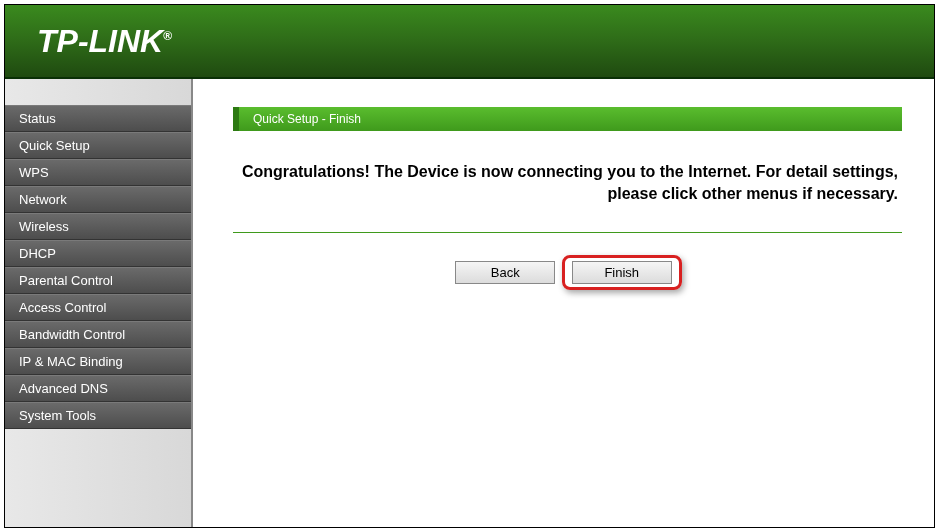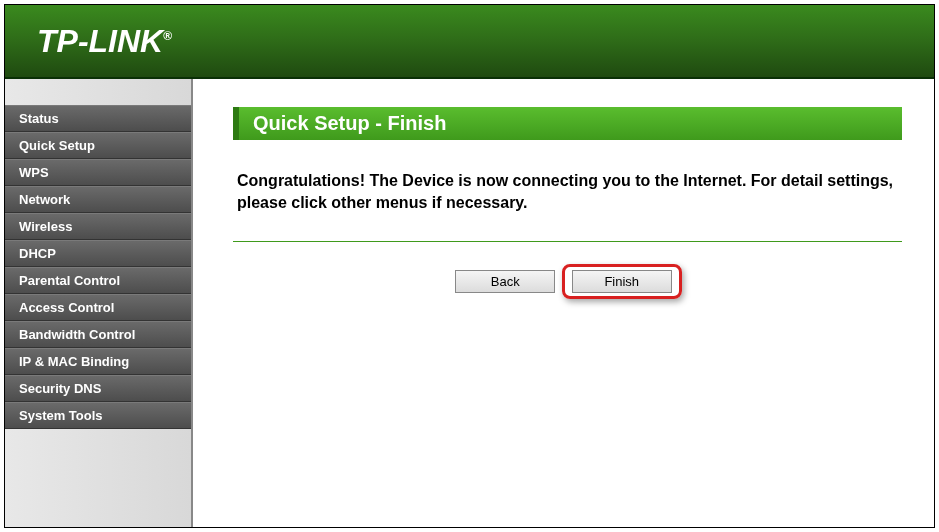--- a/index.html
+++ b/index.html
@@ -47,47 +47,48 @@
     .sidebar {
       width: 188px;
       background: linear-gradient(to right, #e8e8e8, #d8d8d8);
       border-right: 2px solid #888;
       padding-top: 26px;
     }
     .sidebar-item {
       background: linear-gradient(to bottom, #6a6a6a, #4d4d4d);
       color: #fff;
       font-size: 13px;
-      font-weight: bold;
+      font-weight: normal;
       padding: 5px 10px 5px 14px;
       border-bottom: 1px solid #333;
       border-top: 1px solid #7a7a7a;
       cursor: pointer;
       text-align: left;
     }
     .main {
       flex: 1;
       padding: 28px 32px 0 40px;
       background: #fff;
     }
     .title-bar {
       background: linear-gradient(to bottom, #5abd2e, #3f9a1c);
       color: #fff;
-      font-size: 20px;
-      font-weight: bold;
+      font-size: 12px;
+      font-weight: normal;
       padding: 5px 14px;
       border-left: 6px solid #2d7a12;
       margin-bottom: 24px;
     }
     .message {
       font-size: 16px;
       font-weight: bold;
       color: #000;
       line-height: 1.4;
       padding: 6px 4px 20px 4px;
+      text-align: right;
     }
     .divider {
       border: none;
       border-top: 1px solid #3f9a1c;
       margin: 6px 0 22px 0;
     }
     .button-row {
       text-align: center;
     }
     .btn {
@@ -121,21 +122,21 @@
       <div class="sidebar-item">Status</div>
       <div class="sidebar-item">Quick Setup</div>
       <div class="sidebar-item">WPS</div>
       <div class="sidebar-item">Network</div>
       <div class="sidebar-item">Wireless</div>
       <div class="sidebar-item">DHCP</div>
       <div class="sidebar-item">Parental Control</div>
       <div class="sidebar-item">Access Control</div>
       <div class="sidebar-item">Bandwidth Control</div>
       <div class="sidebar-item">IP &amp; MAC Binding</div>
-      <div class="sidebar-item">Security DNS</div>
+      <div class="sidebar-item">Advanced DNS</div>
       <div class="sidebar-item">System Tools</div>
     </div>
     <div class="main">
       <div class="title-bar">Quick Setup - Finish</div>
       <div class="message">Congratulations! The Device is now connecting you to the Internet. For detail settings, please click other menus if necessary.</div>
       <hr class="divider">
       <div class="button-row">
         <button class="btn">Back</button>
         <span class="btn-highlight-wrap">
           <button class="btn">Finish</button>

